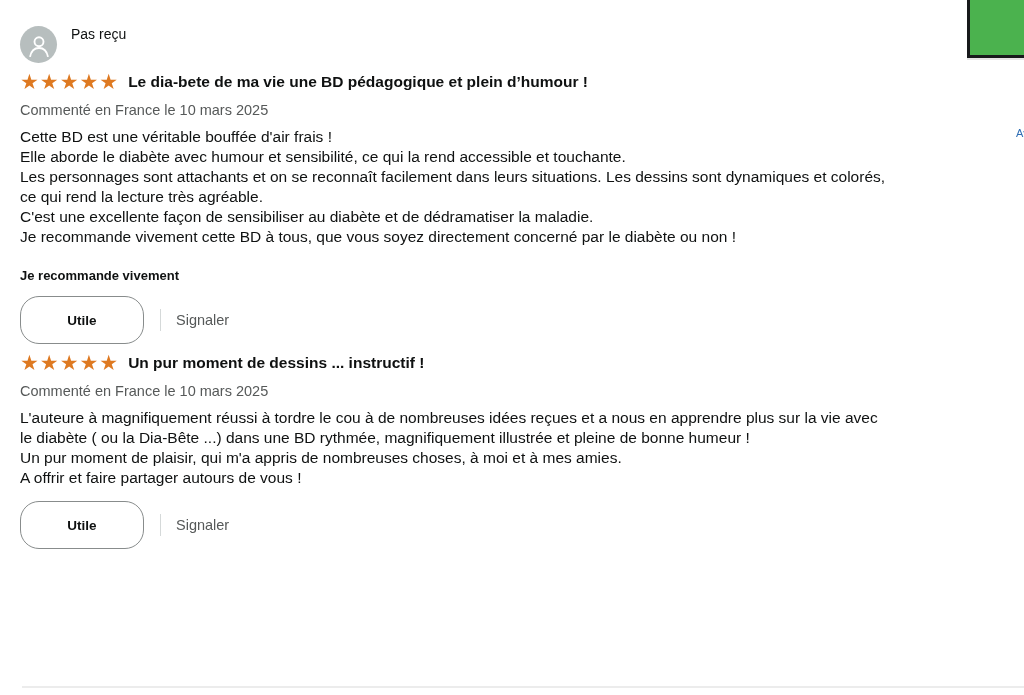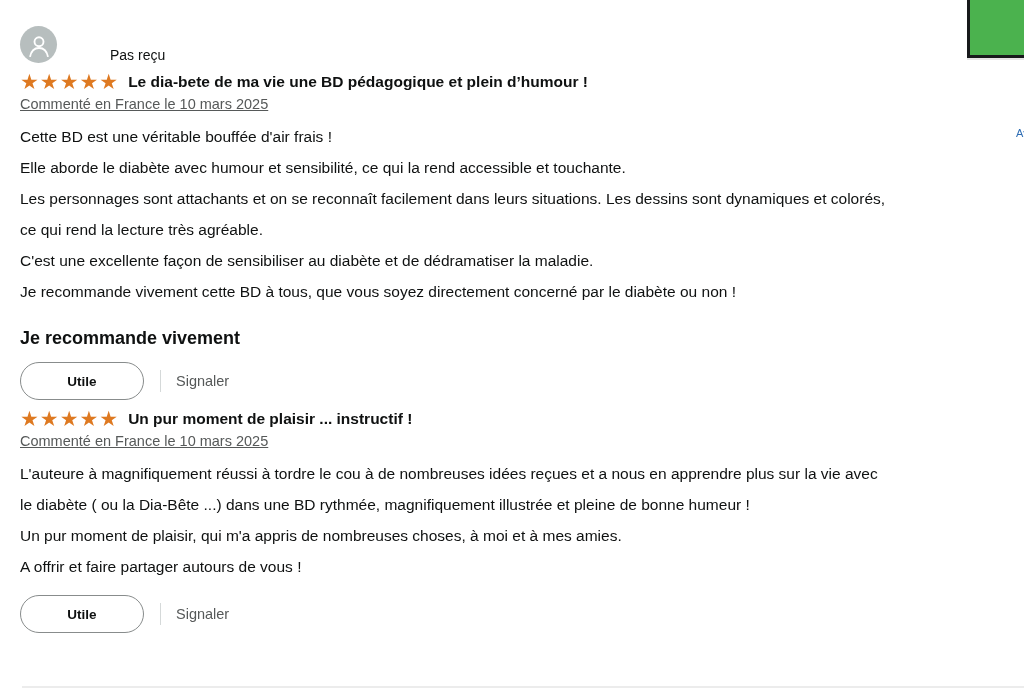--- a/index.html
+++ b/index.html
@@ -21,24 +21,23 @@
   }
   .section-title {
     margin-top: 13px;
     font-size: 18.5px;
     font-weight: 700;
     color: #0f1111;
   }
   .review { display: block; }
   .profile-row {
     display: flex;
-    align-items: flex-end;
+    align-items: flex-start;
     margin-top: 26px;
     cursor: pointer;
-    gap: 39px;
   }
   .avatar {
     width: 37px;
     height: 37px;
     border-radius: 50%;
     background: #b7bebe;
     display: inline-flex;
     align-items: center;
     justify-content: center;
     overflow: hidden;
@@ -63,46 +62,45 @@
     line-height: 1;
     white-space: nowrap;
   }
   .review-title {
     margin-left: 9px;
     font-size: 15.5px;
     font-weight: 700;
     color: #0f1111;
   }
   .review-date {
-    margin-top: 4px;
+    margin-top: 10px;
     font-size: 14.5px;
     color: #565959;
-    text-decoration: underline;
   }
   .review-body {
     margin-top: 9px;
     font-size: 15.5px;
-    line-height: 31px;
+    line-height: 20px;
     color: #0f1111;
     white-space: pre-line;
   }
   .recommend-note {
     margin-top: 21px;
-    font-size: 18px;
+    font-size: 13px;
     font-weight: 700;
     color: #0f1111;
   }
   .actions {
     display: flex;
     align-items: center;
     margin-top: 13px;
   }
   .helpful-btn {
     width: 124px;
-    height: 38px;
+    height: 48px;
     border: 1px solid #888c8c;
     border-radius: 19px;
     background: #ffffff;
     font-family: "Liberation Sans", "DejaVu Sans", sans-serif;
     font-size: 13.5px;
     font-weight: 700;
     color: #0f1111;
     cursor: pointer;
   }
   .action-divider {
@@ -179,21 +177,21 @@
       <div class="actions">
         <button class="helpful-btn">Utile</button>
         <span class="action-divider"></span>
         <a class="report-link">Signaler</a>
       </div>
     </section>
 
     <section class="review">
       <div class="title-row">
         <span class="stars">★★★★★</span>
-        <span class="review-title">Un pur moment de plaisir ... instructif !</span>
+        <span class="review-title">Un pur moment de dessins ... instructif !</span>
       </div>
       <div class="review-date">Commenté en France le 10 mars 2025</div>
       <div class="review-body">L'auteure à magnifiquement réussi à tordre le cou à de nombreuses idées reçues et a nous en apprendre plus sur la vie avec
 le diabète ( ou la Dia-Bête ...) dans une BD rythmée, magnifiquement illustrée et pleine de bonne humeur !
 Un pur moment de plaisir, qui m'a appris de nombreuses choses, à moi et à mes amies.
 A offrir et faire partager autours de vous !</div>
       <div class="actions">
         <button class="helpful-btn">Utile</button>
         <span class="action-divider"></span>
         <a class="report-link">Signaler</a>

